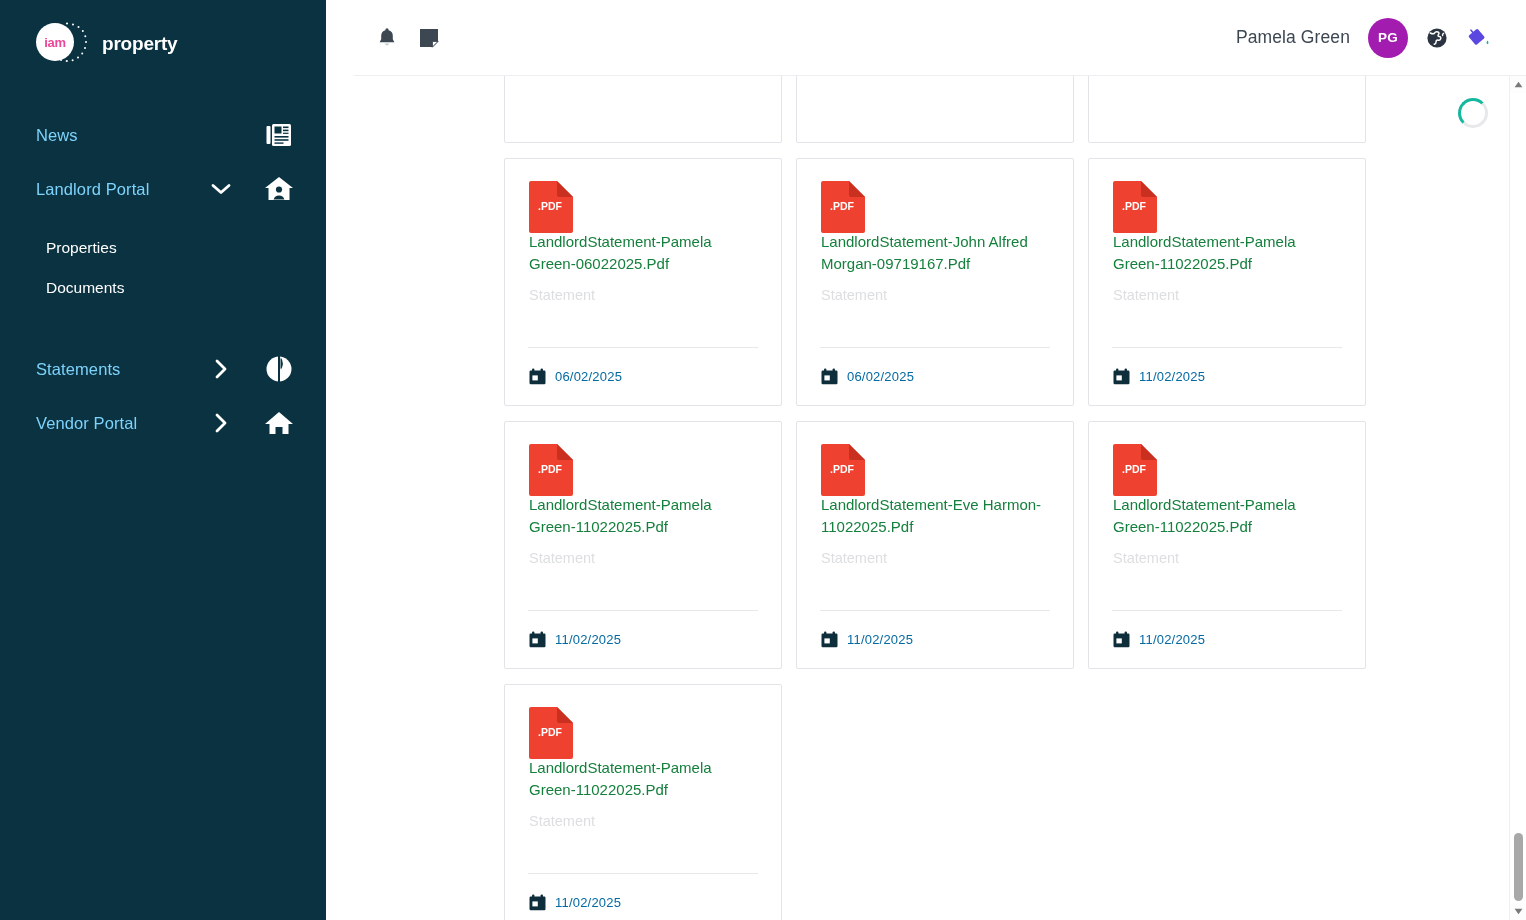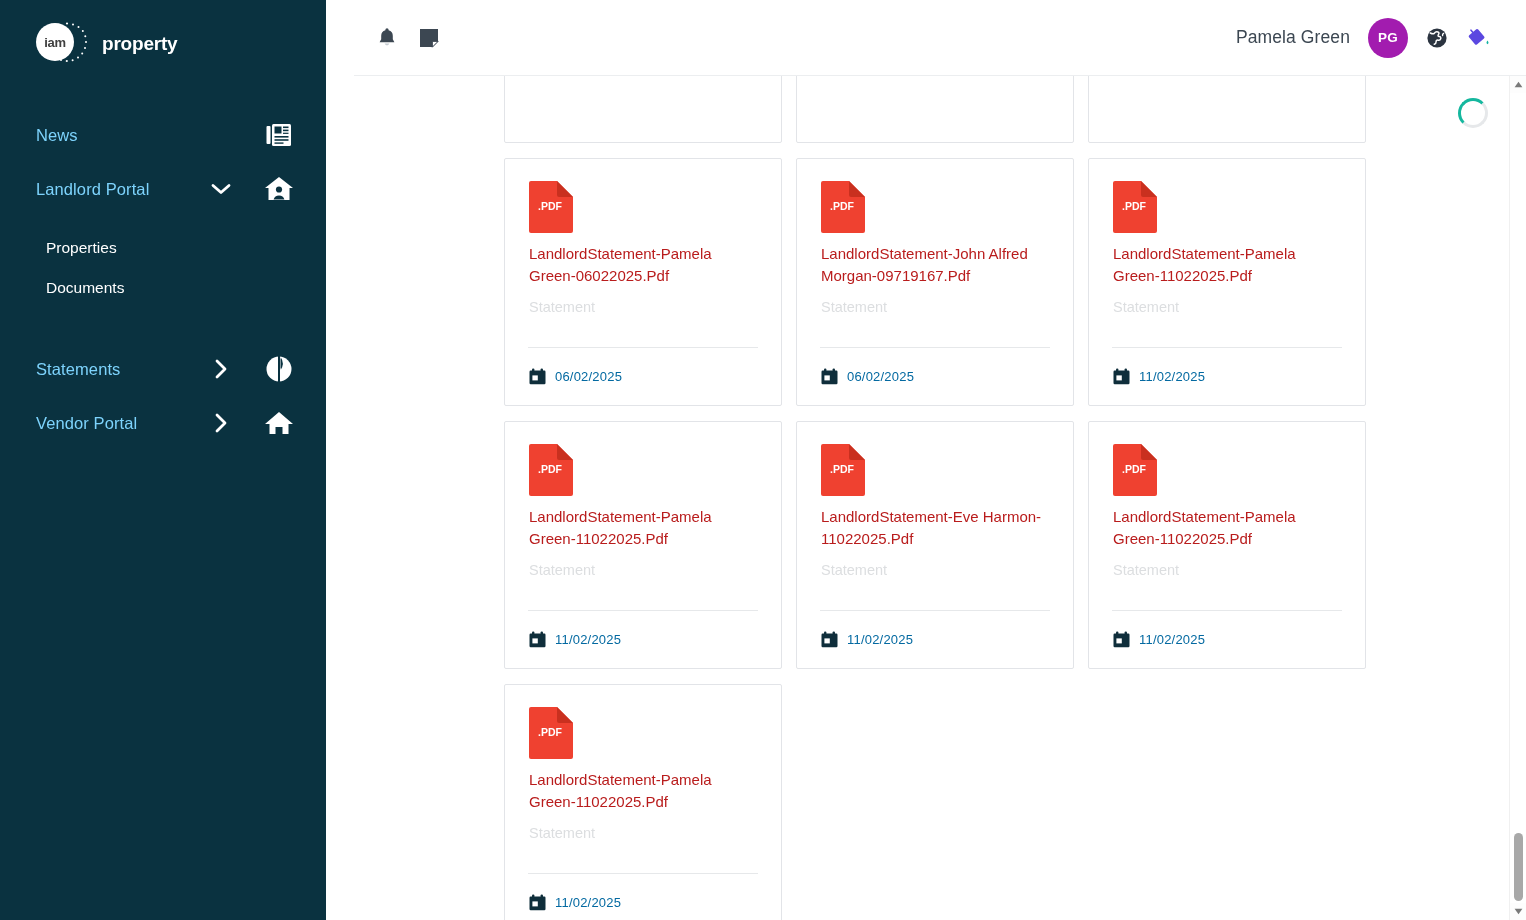--- a/index.html
+++ b/index.html
@@ -29,21 +29,21 @@
     flex: 0 0 42px;
   }
   .logo-circle {
     position: absolute; left: 0; top: 0;
     width: 38px; height: 38px;
     border-radius: 50%;
     background: #ffffff;
     display: flex; align-items: center; justify-content: center;
   }
   .logo-circle span {
-    font-size: 13px; font-weight: bold; color: #404040;
+    font-size: 13px; font-weight: bold; color: #ec4899;
     letter-spacing: -0.3px;
     font-family: "Liberation Sans", sans-serif;
   }
   .logo-dots {
     position: absolute; left: 8px; top: -2px;
     width: 46px; height: 46px;
   }
   .logo-text {
     margin-left: 24px;
     color: #ffffff;
@@ -162,28 +162,28 @@
     border: 1px solid #e2e4e8;
     background: #ffffff;
     border-radius: 2px;
     padding: 22px 24px 0 24px;
     display: flex;
     flex-direction: column;
     cursor: pointer;
   }
   .pdf-icon {
     width: 44px; height: 36px;
-    margin-bottom: 26px;
+    margin-bottom: 14px;
     flex: 0 0 auto;
     border-radius: 19px;
   }
   .card-title {
     font-size: 15px;
     line-height: 1.48;
-    color: #b91c1c;
+    color: #15803d;
     margin-bottom: 11px;
     word-break: break-word;
   }
   .card-sub {
     font-size: 14.5px;
     color: #dcdee0;
     line-height: 1.3;
   }
   .card-foot {
     margin-top: auto;

